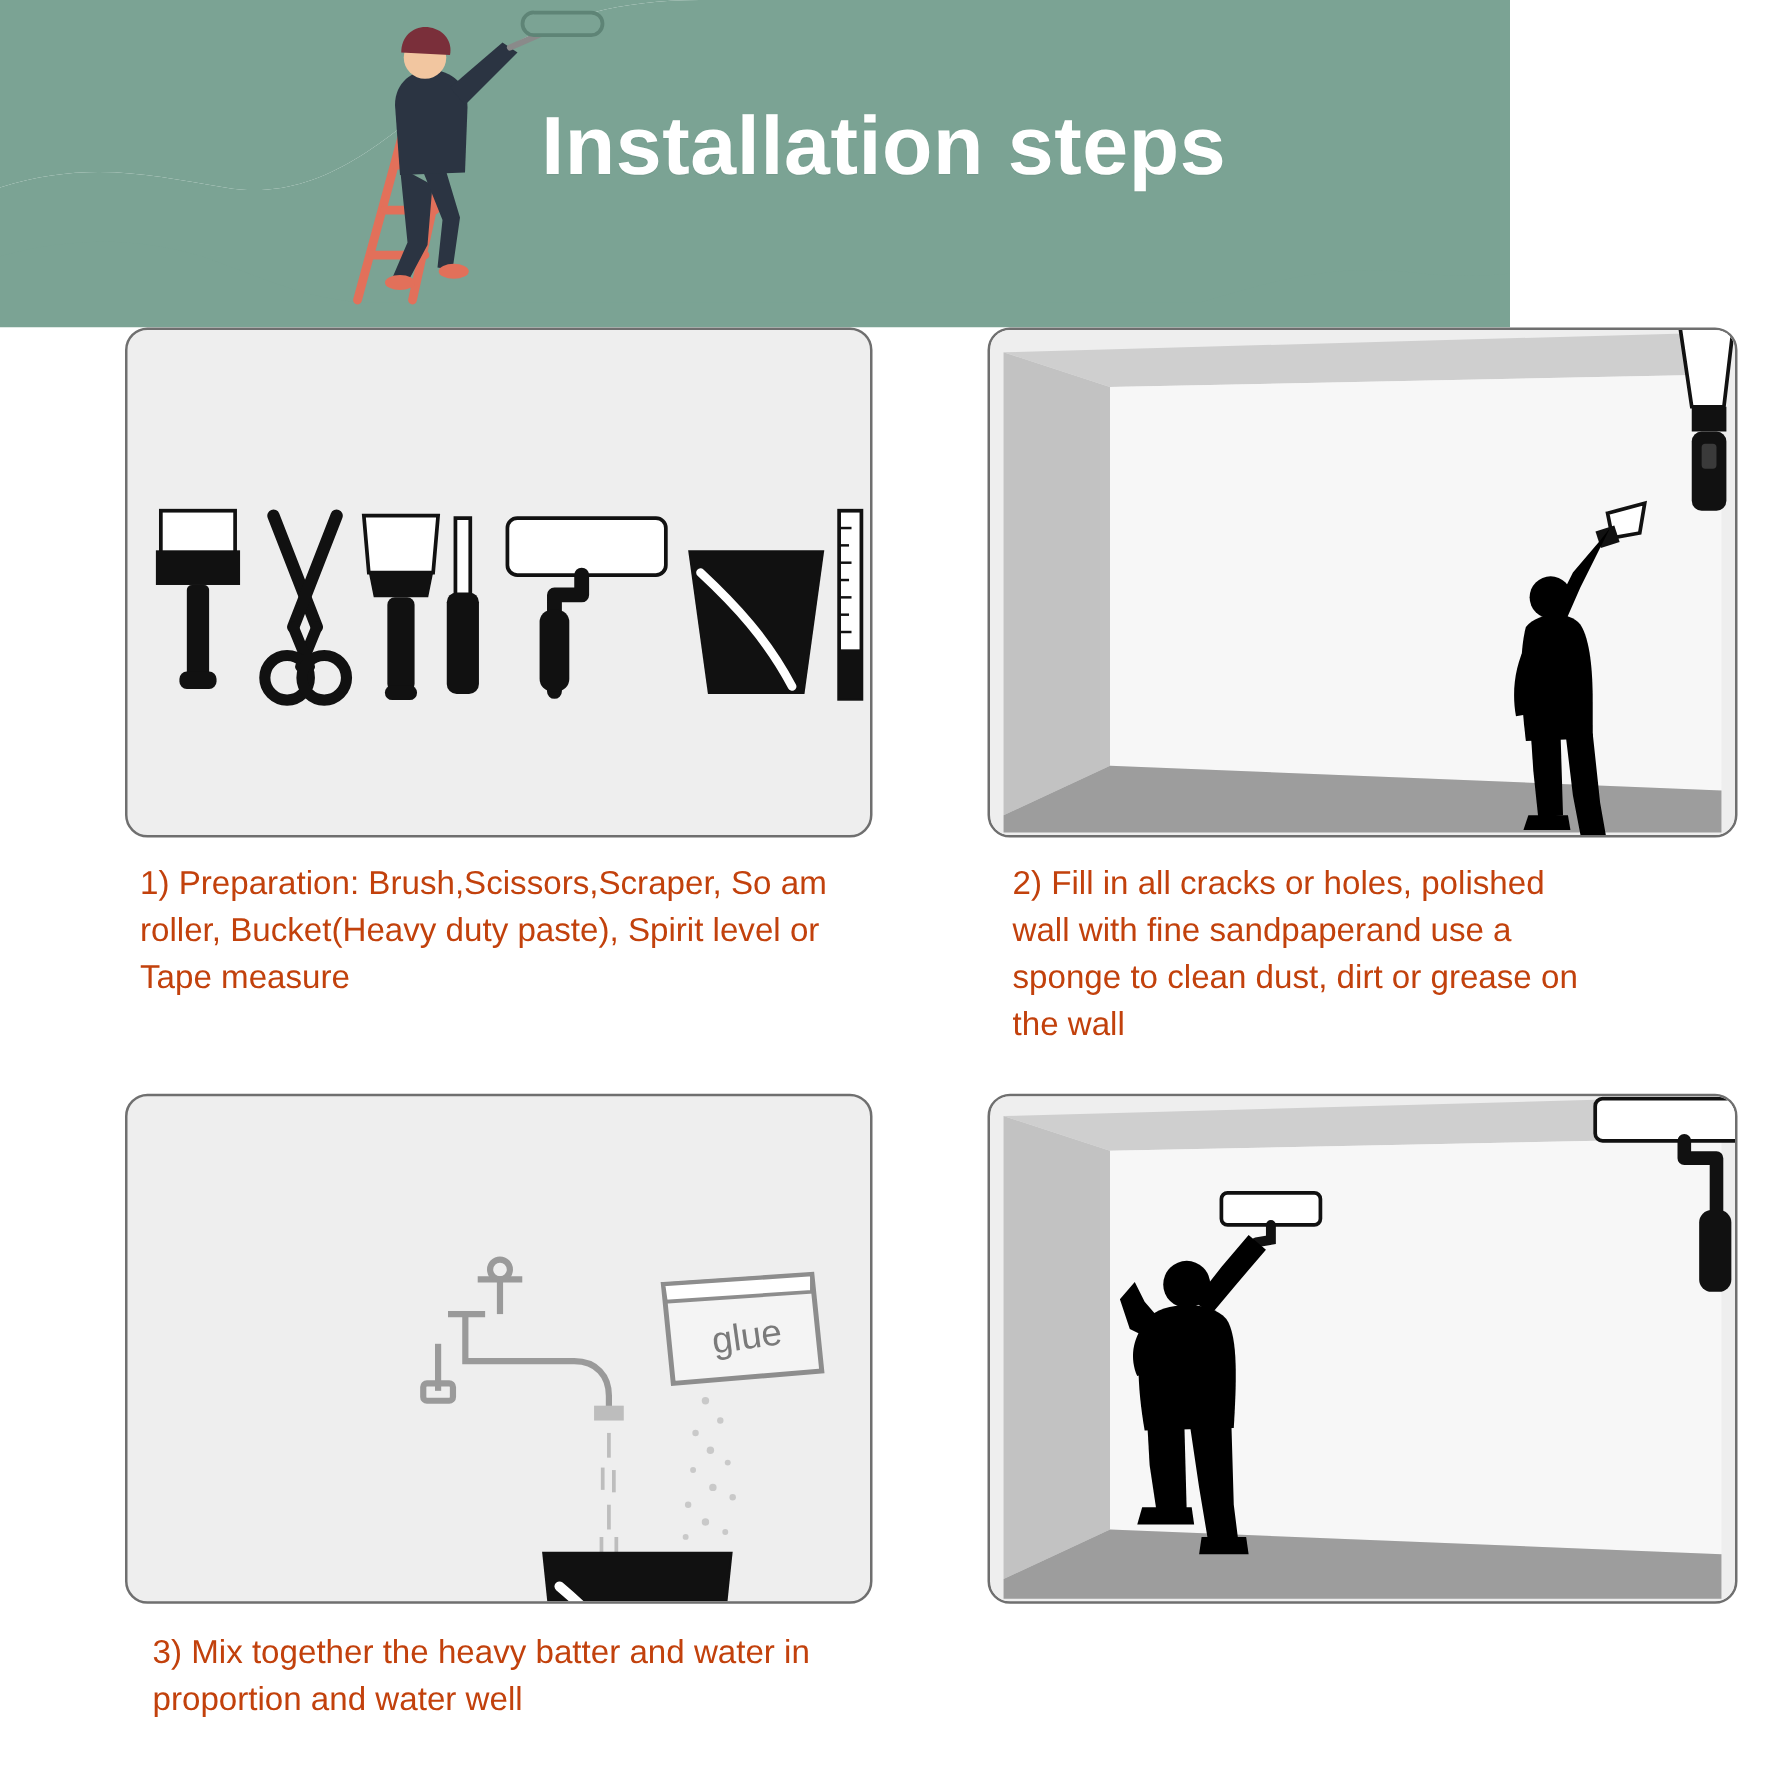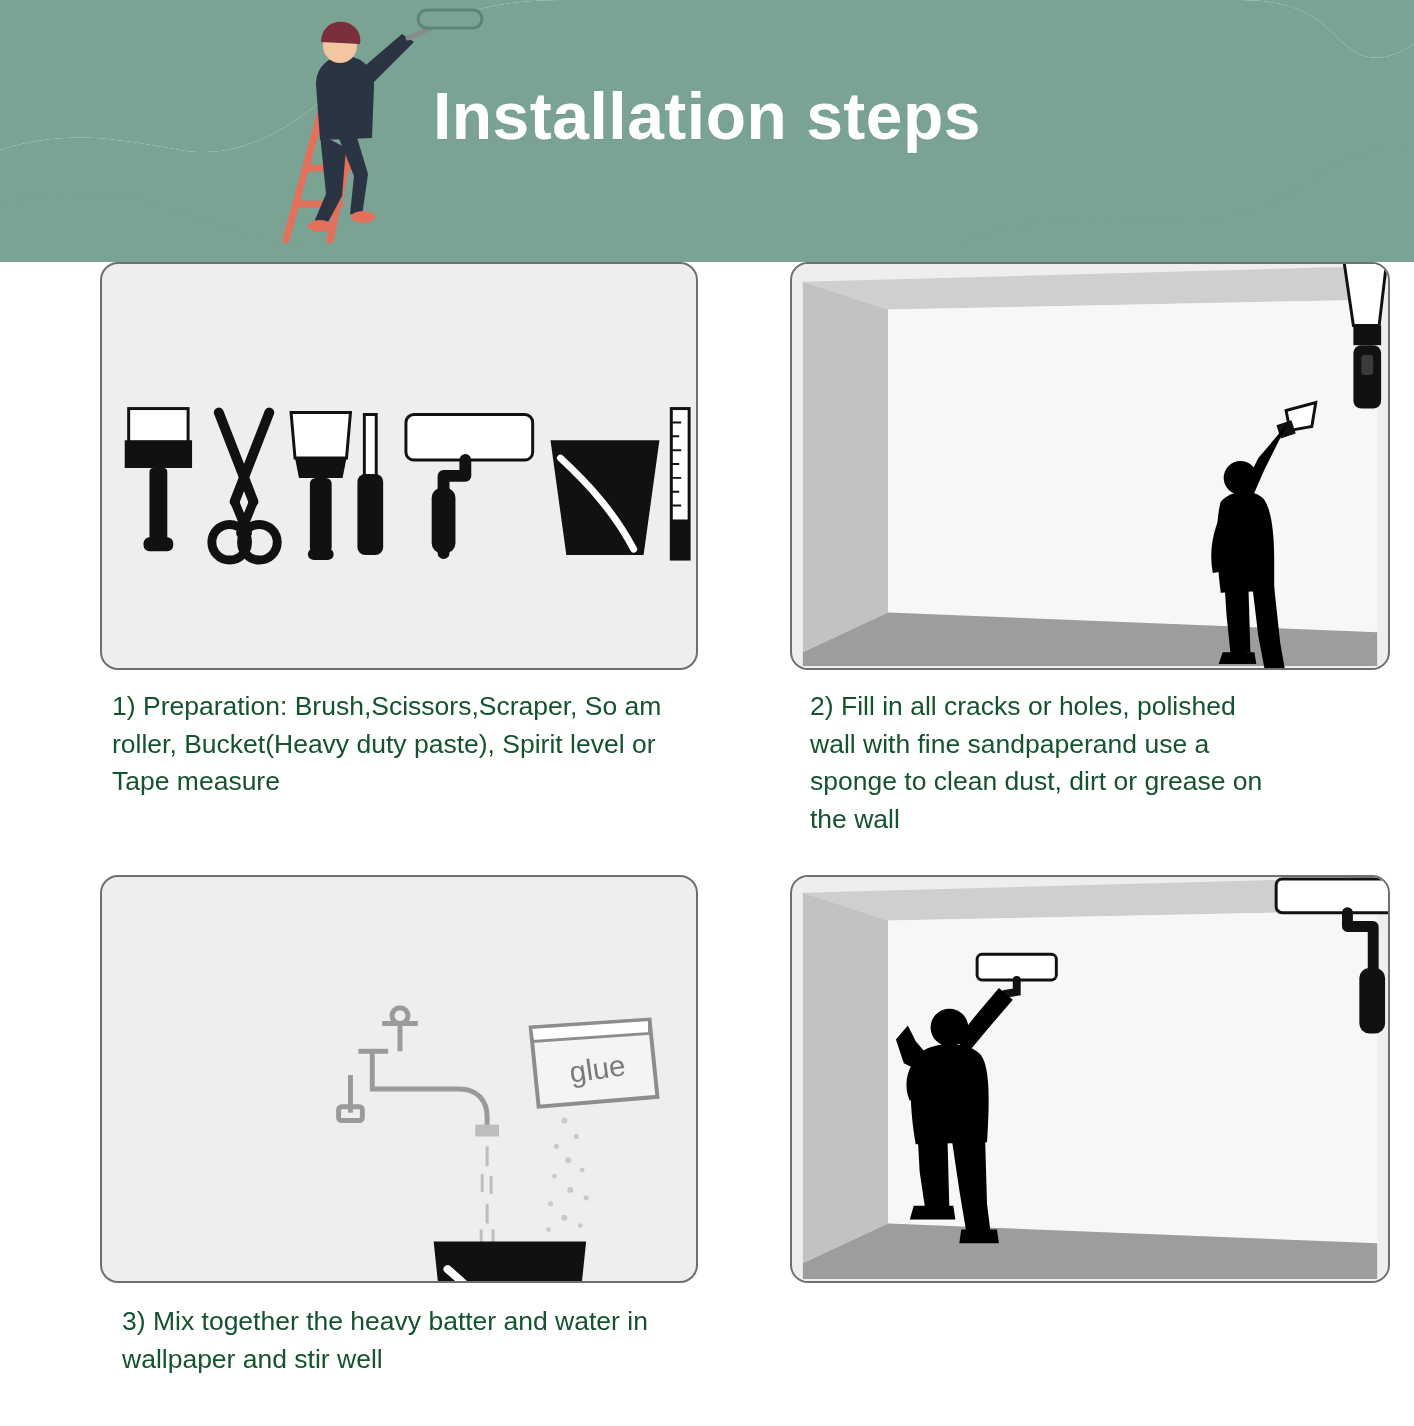--- a/index.html
+++ b/index.html
@@ -12,21 +12,21 @@
     height: 1426px;
     position: relative;
     font-family: "Liberation Sans", sans-serif;
     overflow: hidden;
   }
 
   
   .banner {
     position: absolute;
     left: 0; top: 0;
-    width: 1414px;
+    width: 1208px;
     height: 262px;
     overflow: hidden;
   }
   .banner svg { display: block; }
 
   .banner-title {
     position: absolute;
     left: 0;
     top: 78px;
     width: 1414px;
@@ -62,21 +62,21 @@
     border: 2px solid #6f6f6f;
     border-radius: 18px;
     background: #eeeeee;
     box-sizing: border-box;
     overflow: hidden;
     position: relative;
   }
   .caption {
     font-size: 26.5px;
     line-height: 1.42;
-    color: #14532d;
+    color: #c2410c;
     font-family: "Liberation Sans", sans-serif;
   }
   .caption .num {
     white-space: pre;
   }
 
   
   #step1 { left: 100px; top: 0px;   width: 598px; }
   #step2 { left: 790px; top: 0px;   width: 497px; }
   #step3 { left: 100px; top: 613px; width: 598px; }
@@ -298,21 +298,21 @@
 
         <g>
           <path d="M334,368 L488,368 L468,560 L354,560 Z" fill="#111"></path>
           <path d="M336,372 L486,372 L484,386 L338,386 Z" fill="#111"></path>
           <path d="M348,396 C388,430 428,470 456,548" stroke="#ffffff" stroke-width="8" fill="none" stroke-linecap="round"></path>
         </g>
       </svg>
     </div>
     <div class="caption">
       <span class="num">3)</span>
-      <span>Mix together the heavy batter and water in wallpaper and stir well</span>
+      <span>Mix together the heavy batter and water in proportion and water well</span>
     </div>
   </div>
 
   <div class="step" id="step4">
     <div class="panel">
       <svg viewBox="0 0 600 408" xmlns="http://www.w3.org/2000/svg">
         <rect x="0" y="0" width="600" height="408" fill="#eeeeee"></rect>
 
         <path d="M10,16 L590,0 L590,34 L96,44 Z" fill="#cfcfcf"></path>
 

